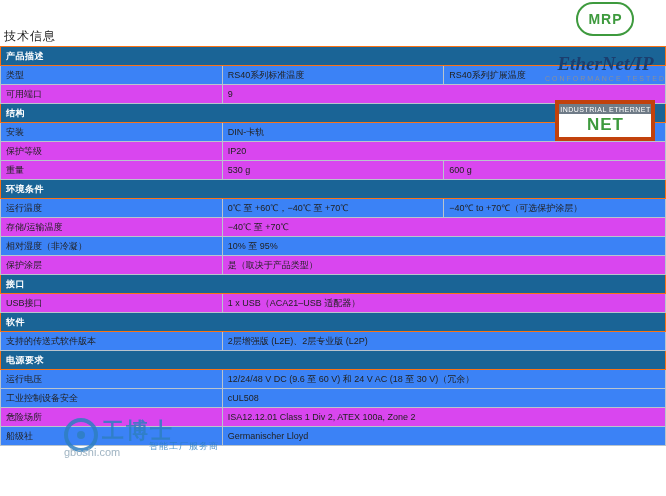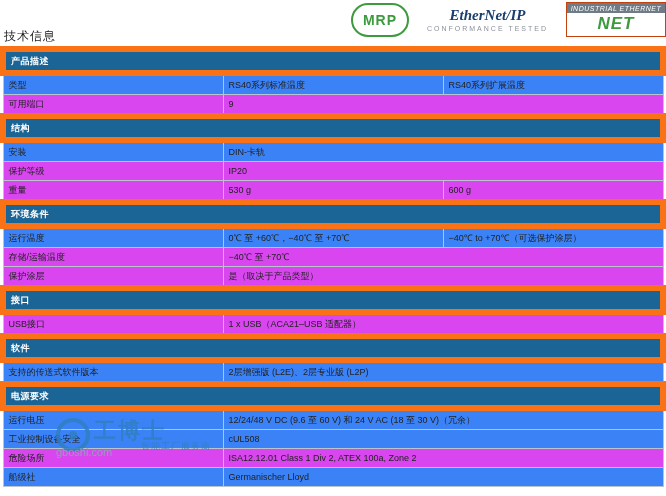--- a/index.html
+++ b/index.html
@@ -25,53 +25,53 @@
     font-size: 12px;
     color: #1a1a1a;
     letter-spacing: 1px;
   }
   .logos {
     position: absolute;
     right: 0; top: 2px;
     display: flex;
     align-items: center;
     gap: 18px;
+    flex-direction: column;
   }
   .logo-mrp {
     width: 58px; height: 34px;
     border: 2px solid #3e9a3e;
     border-radius: 17px;
     display: flex; align-items: center; justify-content: center;
     color: #3e9a3e;
     font-size: 14px; font-weight: bold;
     letter-spacing: 1px;
   }
   .logo-enip {
     display: flex;
     flex-direction: column;
     align-items: center;
     line-height: 1;
   }
   .logo-enip .enip-main {
     font-family: "Liberation Serif", serif;
     font-style: italic;
     font-weight: bold;
-    font-size: 15px;
+    font-size: 19px;
     color: #1b3e6f;
   }
   .logo-enip .enip-sub {
     font-size: 7px;
     color: #8a9099;
     letter-spacing: 2px;
     margin-top: 2px;
   }
   .logo-ienet {
     width: 100px;
-    border: 1px solid #c2410c;
-    font-style: italic;
+    border: 4px solid #c2410c;
   }
   .logo-ienet .ienet-top {
     background: #6f7b87;
     color: #ffffff;
     font-size: 7px;
     text-align: center;
     letter-spacing: 0.5px;
     padding: 2px 0 1px;
   }
   .logo-ienet .ienet-bot {
@@ -95,33 +95,33 @@
     border: 1px solid #b9c4cd;
     padding: 3px 5px 3px 5px;
     vertical-align: middle;
     height: 17px;
     line-height: 12px;
   }
   tr.section td {
     background: #1a6496;
     color: #ffffff;
     font-weight: bold;
-    border: 6px solid #f97316;
+    border: 1px solid #f97316;
     letter-spacing: 0.5px;
     height: 16px;
   }
   tr.row-alt td { background: #3b82f6; }
   tr.row-norm td { background: #d946ef; }
   td.label { width: 148px; }
   td.c2 { width: 272px; }
   td.c3 { width: 246px; }
   
   .watermark {
     position: absolute;
-    left: 56px; top: 418px;
+    left: 64px; top: 418px;
     width: 210px;
     pointer-events: none;
     opacity: 0.85;
   }
   .wm-inner { display: flex; align-items: center; }
   .wm-gear {
     width: 34px; height: 34px;
     border-radius: 50%;
     border: 4px solid #2f7fc1;
     position: relative;
@@ -216,20 +216,24 @@
         </tr>
         <tr class="row-alt">
           <td class="label">运行温度</td>
           <td class="c2">0℃ 至 +60℃，−40℃ 至 +70℃</td>
           <td class="c3">−40℃ to +70℃（可选保护涂层）</td>
         </tr>
         <tr class="row-norm">
           <td class="label">存储/运输温度</td>
           <td class="c2" colspan="2">−40℃ 至 +70℃</td>
         </tr>
+        <tr class="row-alt">
+          <td class="label">相对湿度（非冷凝）</td>
+          <td class="c2" colspan="2">10% 至 95%</td>
+        </tr>
         <tr class="row-norm">
           <td class="label">保护涂层</td>
           <td class="c2" colspan="2">是（取决于产品类型）</td>
         </tr>
         <tr class="section">
           <td colspan="3">接口</td>
         </tr>
         <tr class="row-norm">
           <td class="label">USB接口</td>
           <td class="c2" colspan="2">1 x USB（ACA21–USB 适配器）</td>

